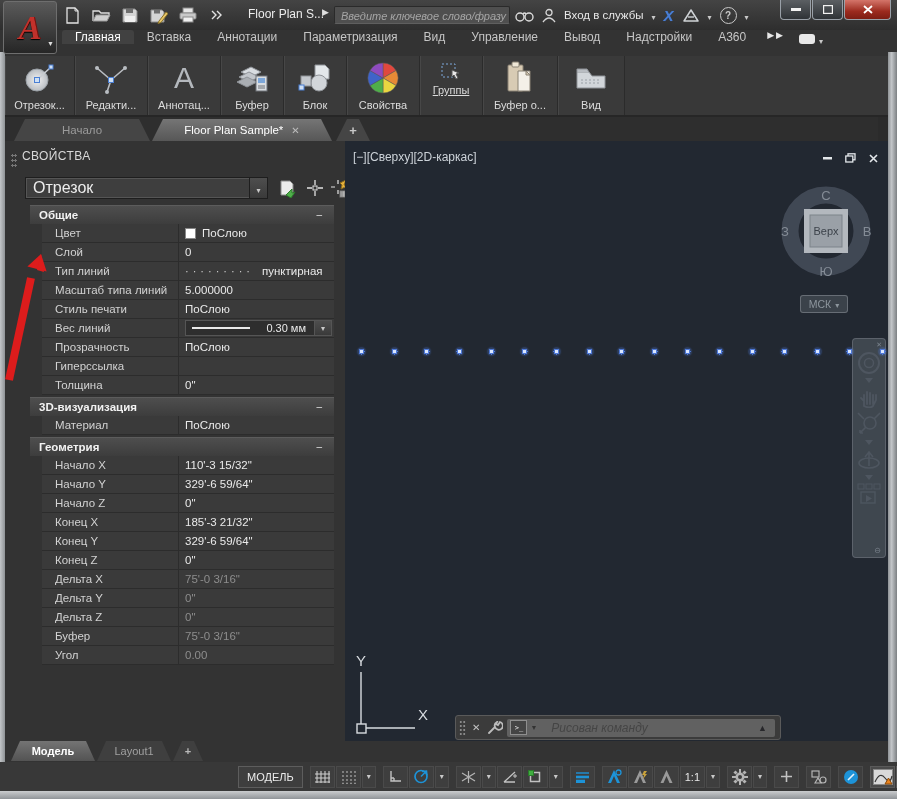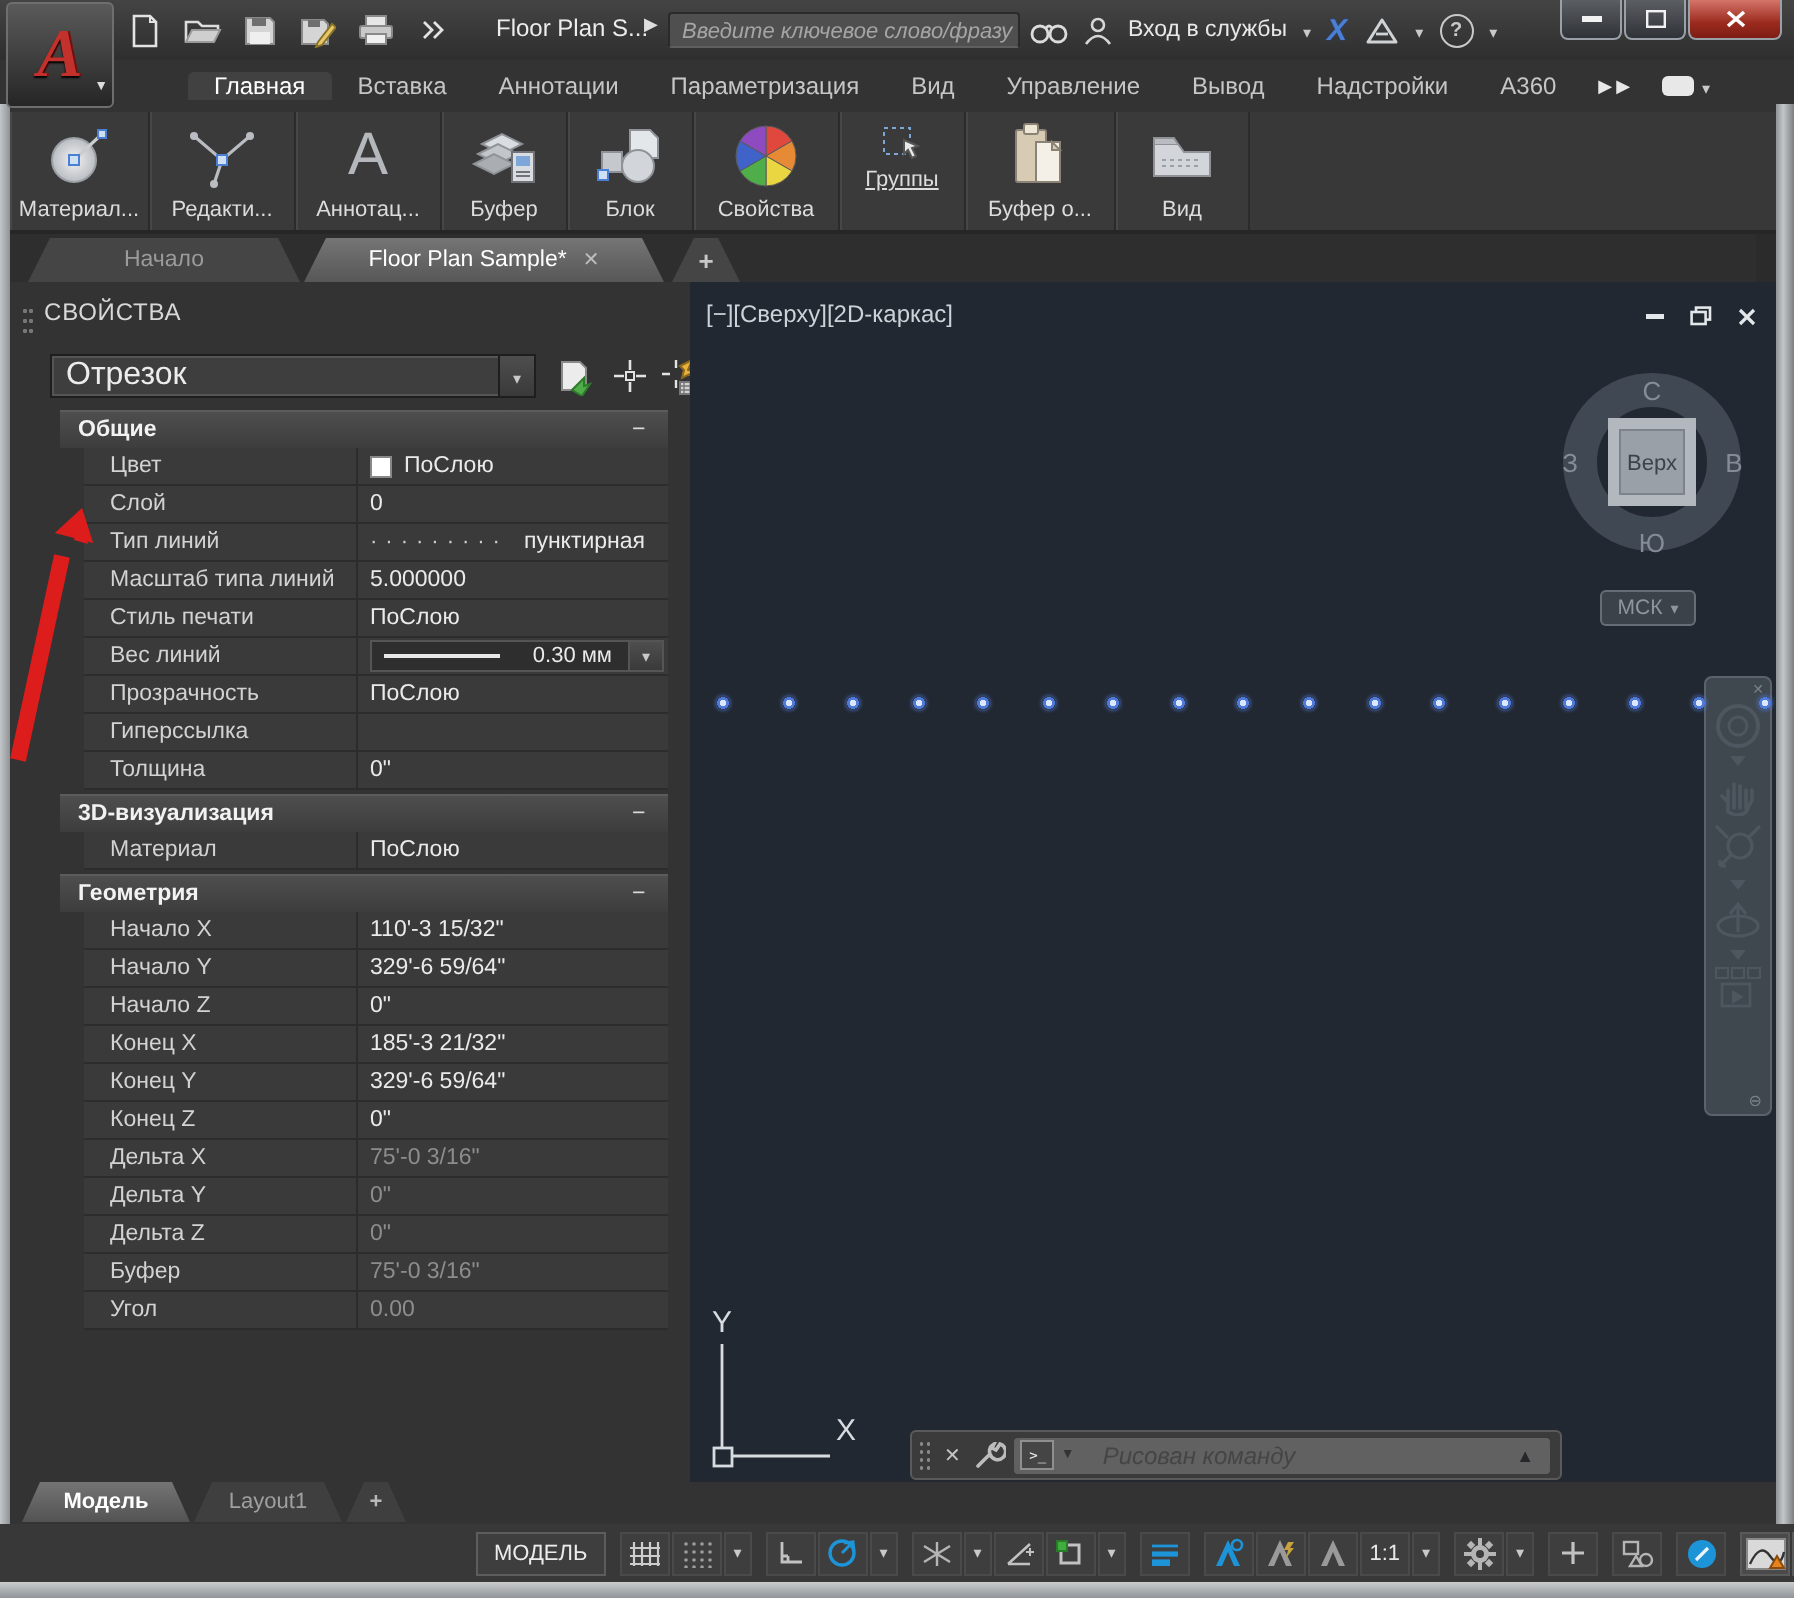--- a/index.html
+++ b/index.html
@@ -32,21 +32,21 @@
     font-size:10px;font-weight:bold;display:flex;align-items:center;justify-content:center;}
   #winbtns{position:absolute;right:6px;top:0;display:flex;z-index:30;}
   .winbtn{height:19px;border:1px solid #99a0a8;border-top:none;border-radius:0 0 4px 4px;
     background:linear-gradient(#5b5f63,#2f3337);color:#f0f0f0;display:flex;align-items:center;
     justify-content:center;font-size:10px;margin-left:1px;}
   .winbtn.min,.winbtn.max{width:29px;}
   .winbtn.close{width:45px;background:linear-gradient(#d4756a,#9c2a1e 60%,#7d1d13);}
 
   
   #ribbontabs{position:absolute;left:0;top:30px;width:897px;height:26px;background:#333;
-    display:flex;align-items:center;padding-left:94px;box-sizing:border-box;}
+    display:flex;align-items:flex-start;padding-left:62px;box-sizing:border-box;}
   .rtab{padding:0 13px;font-size:12px;color:#c6c6c6;display:flex;align-items:center;}
   .rtab.active{background:#414141;color:#fff;border-radius:3px 3px 0 0;}
   #tab-overflow{color:#e8e8e8;font-size:9px;display:flex;align-items:center;padding:0 8px;letter-spacing:2px;}
   #ribbon-toggle{display:flex;align-items:center;gap:4px;padding:0 6px;}
   #ribbon-toggle .pill{width:16px;height:10px;background:#e8e8e8;border-radius:3px;}
 
   
   #ribbon{position:absolute;left:5px;top:56px;width:883px;height:61px;background:#3a3a3a;
     border-bottom:2px solid #262626;display:flex;box-sizing:border-box;}
   .rpanel{position:relative;border-right:1px solid #2b2b2b;box-shadow:inset 1px 0 0 #474747;
@@ -275,21 +275,21 @@
             <radialGradient id="g1">
               <stop offset="0%" stop-color="#f2f2f2"></stop>
               <stop offset="100%" stop-color="#b9bdc2"></stop>
             </radialGradient>
           </defs>
           <path d="M14 18 L28 5" stroke="#c9cdd2" stroke-width="1.6"></path>
           <rect x="11.5" y="15.5" width="5" height="5" fill="#cfe0f4" stroke="#4a7fd4"></rect>
           <rect x="26" y="3" width="4" height="4" fill="#cfe0f4" stroke="#4a7fd4"></rect>
         </svg>
     </div>
-    <div class="plabel">Материал...</div>
+    <div class="plabel">Отрезок...</div>
   </div>
   <div class="rpanel" style="width:72px">
     <div class="picn">
       <svg width="36" height="32">
           <path d="M4 6 L18 18 L32 6 M18 18 L14 30" stroke="#b9bdc2" stroke-width="1.6" fill="none"></path>
           <rect x="15.5" y="15.5" width="5" height="5" fill="#cfe0f4" stroke="#4a7fd4"></rect>
           <circle cx="4" cy="6" r="2" fill="#b9bdc2"></circle>
           <circle cx="32" cy="6" r="2" fill="#b9bdc2"></circle>
           <circle cx="14" cy="30" r="2" fill="#b9bdc2"></circle>
         </svg>

